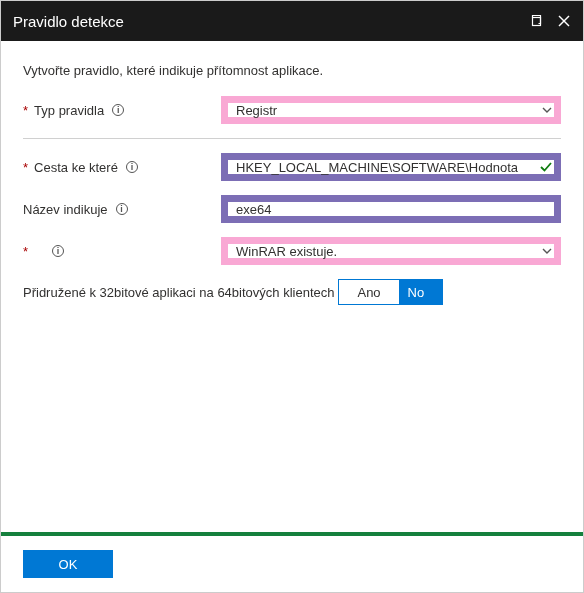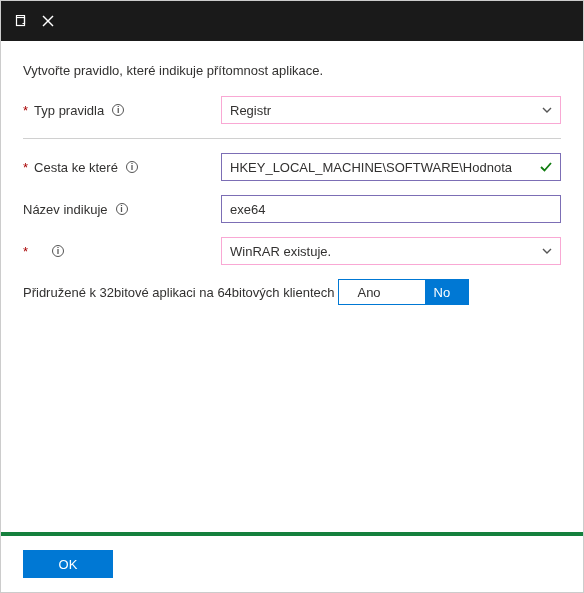--- a/index.html
+++ b/index.html
@@ -10,44 +10,45 @@
   .header-icons { display: flex; gap: 14px; }
   .header-icons svg { width: 14px; height: 14px; display: block; }
   .body { flex: 1; padding: 22px 22px 10px 22px; color: #323130; font-size: 13px; overflow: hidden; }
   .instruction { margin-bottom: 18px; }
   .row { display: flex; align-items: center; margin-bottom: 14px; }
   .label-col { width: 198px; display: flex; align-items: center; gap: 4px; }
   .req { color: #a80000; margin-right: 2px; }
   .info { display: inline-flex; width: 12px; height: 12px; border: 1px solid #555; border-radius: 50%; font-size: 9px; font-weight: bold; align-items: center; justify-content: center; color: #555; margin-left: 4px; }
   .field-col { flex: 1; position: relative; }
   .select-box, .text-box {
-    width: 100%; height: 28px; border: 1px solid #f9a8d4; padding: 0 28px 0 8px;
+    width: 100%; height: 28px; border: 7px solid #f9a8d4; padding: 0 28px 0 8px;
     font-size: 13px; display: flex; align-items: center; background: #fff; color: #323130;
   }
   .text-box { border-color: #7c6eb5; }
   .chevron { position: absolute; right: 8px; top: 8px; }
   .chevron svg { width: 12px; height: 12px; display: block; }
   .check { position: absolute; right: 8px; top: 7px; color: #107c10; }
   .check svg { width: 14px; height: 14px; display: block; }
   .divider { border: none; border-top: 1px solid #d0d0d0; margin: 14px 0; }
   .toggle-row { display: flex; align-items: center; font-size: 13px; }
   .toggle-label { }
-  .toggle { display: inline-flex; height: 26px; border: 1px solid #0078d4; margin-left: 4px; gap: 26px; }
+  .toggle { display: inline-flex; height: 26px; border: 1px solid #0078d4; margin-left: 4px; }
   .toggle-opt { display: flex; align-items: center; justify-content: center; padding: 0 18px; font-size: 13px; cursor: pointer; }
   .toggle-opt.inactive { background: #fff; color: #323130; }
   .toggle-opt.active { background: #0078d4; color: #fff; padding-left: 9px; }
   .footer { border-top: 4px solid #15803d; padding: 14px 22px; }
   .ok-btn { background: #0078d4; color: #fff; border: none; width: 90px; height: 28px; font-size: 13px; cursor: pointer; }
 </style>
 </head>
 <body>
 
 <div class="panel">
 
   <div class="header">
+    <div class="header-title">Pravidlo detekce</div>
     <div class="header-icons">
       <span>
         <svg viewBox="0 0 14 14" stroke="#fff" fill="none" stroke-width="1.2">
           <rect x="3.5" y="3.5" width="8" height="8"></rect>
           <polyline points="3.5,3.5 3.5,1.5 11.5,1.5 11.5,9.5 9.5,9.5"></polyline>
         </svg>
       </span>
       <span>
         <svg viewBox="0 0 14 14" stroke="#fff" stroke-width="1.4">
           <line x1="2" y1="2" x2="12" y2="12"></line>

